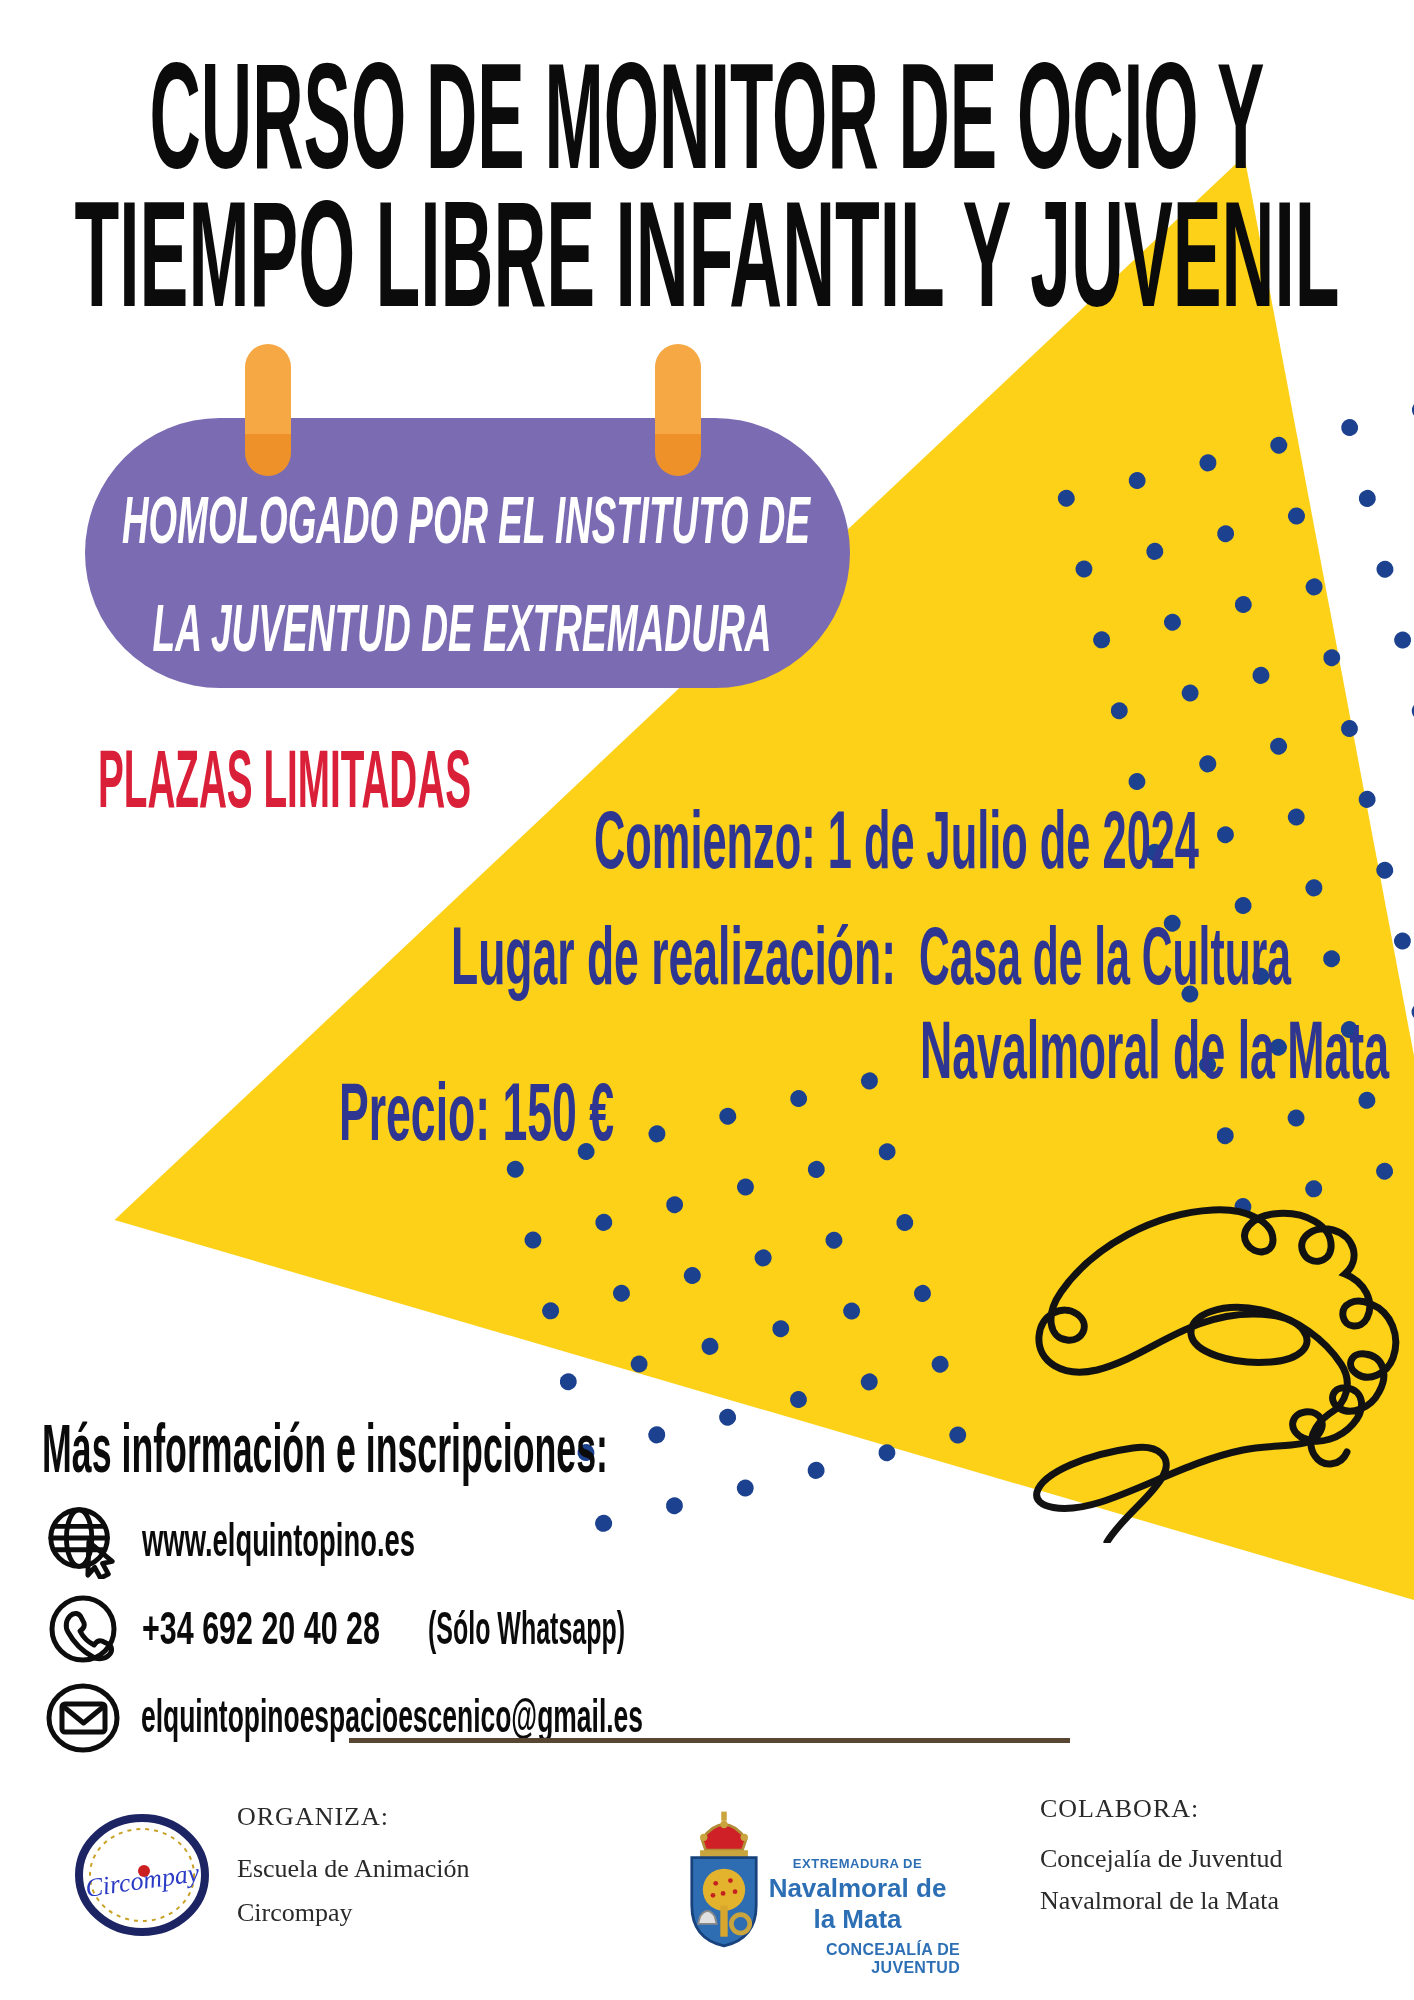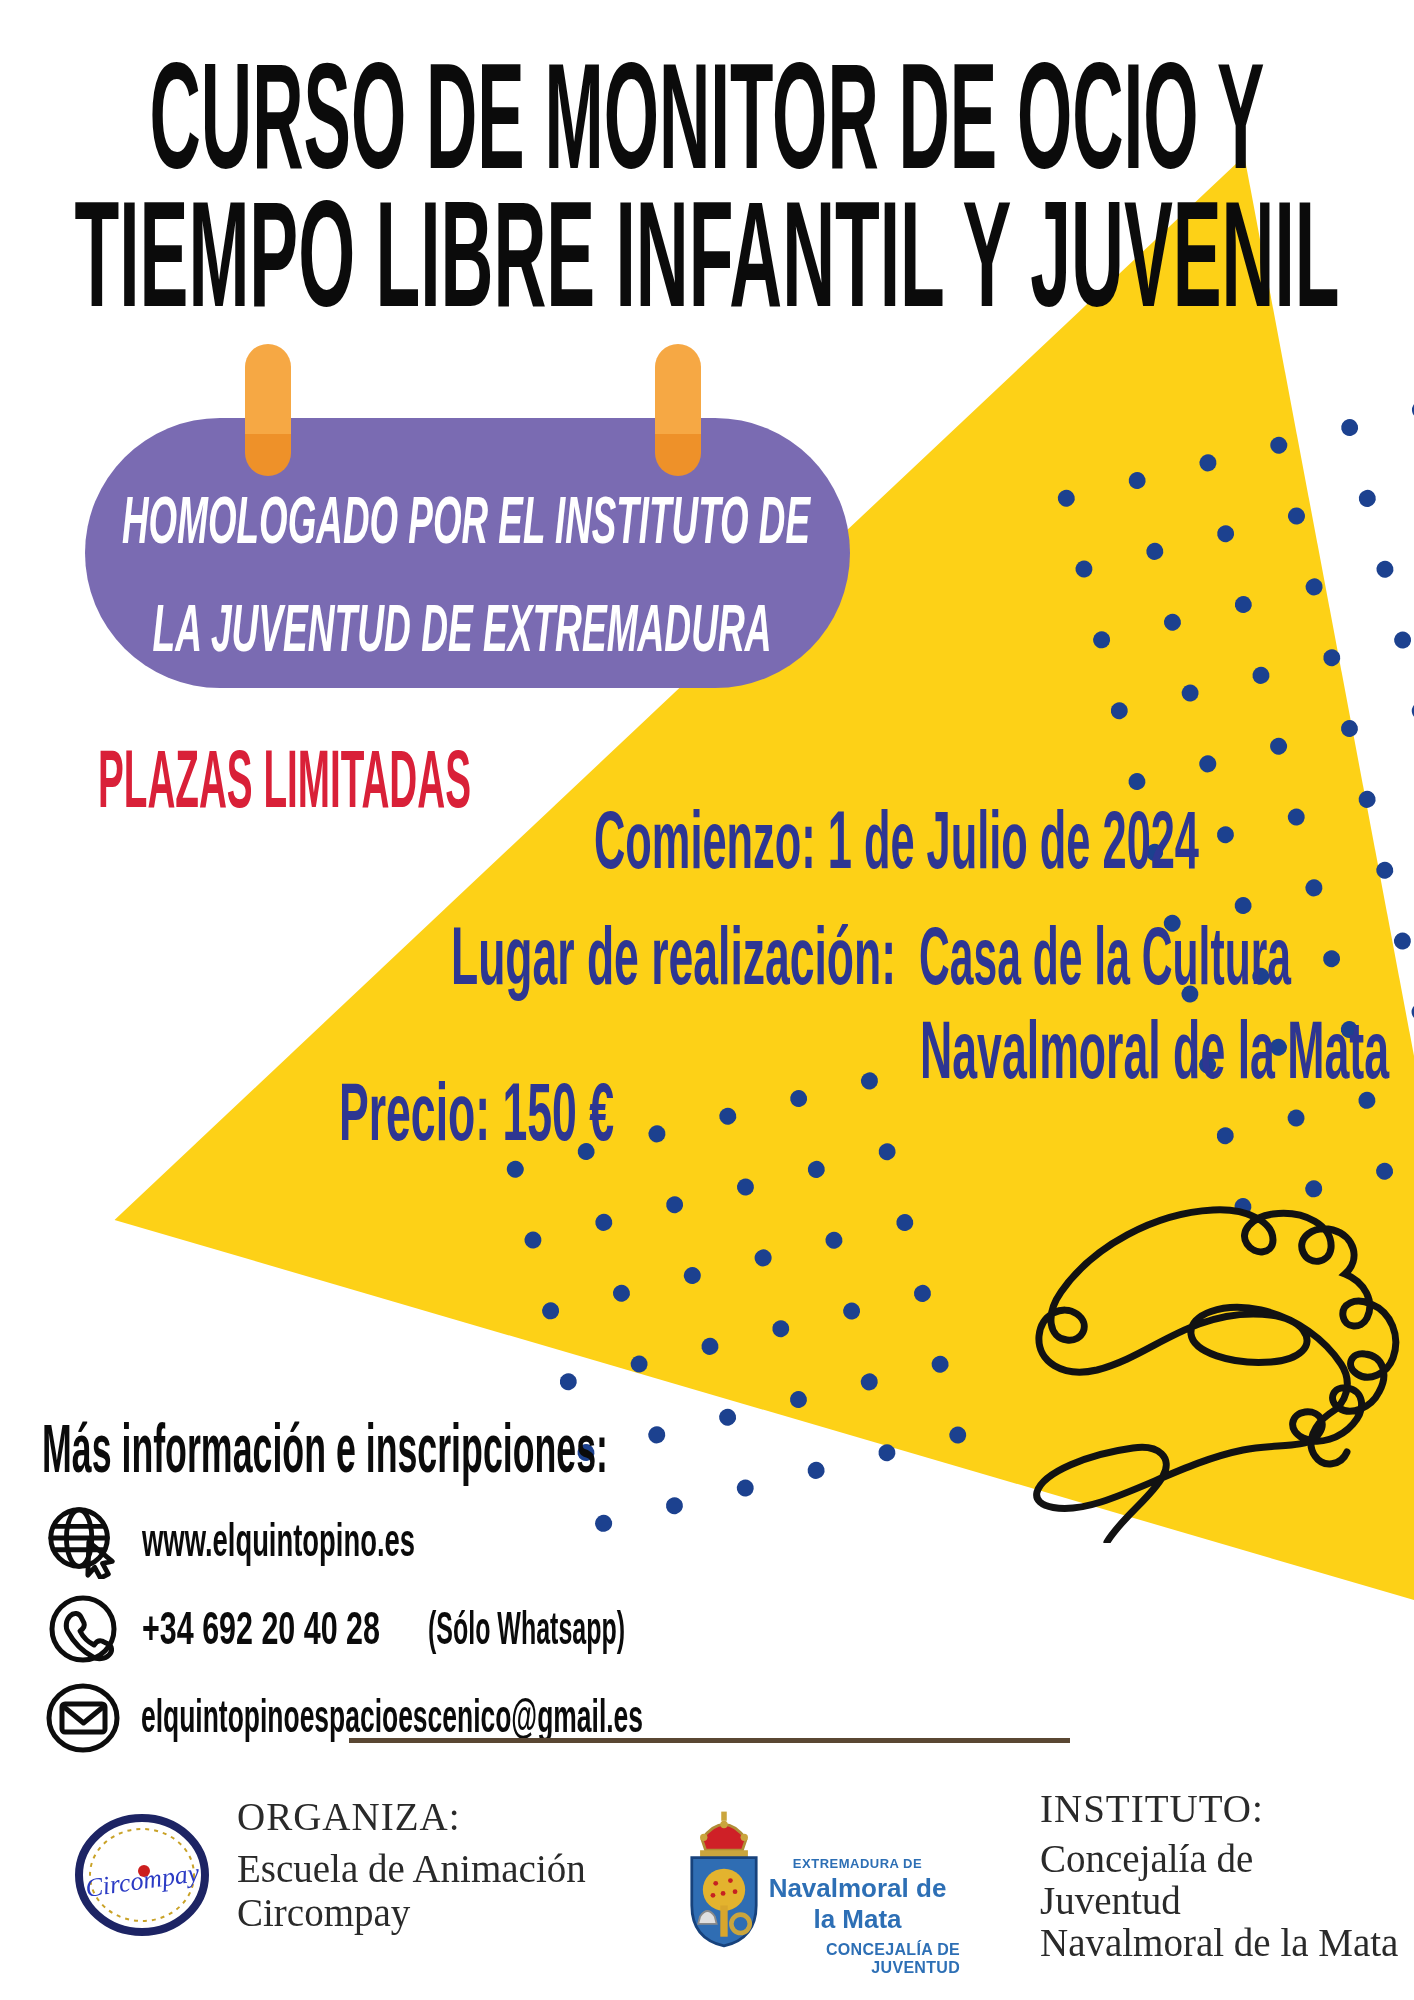--- a/index.html
+++ b/index.html
@@ -26,21 +26,21 @@
   .t-badge{font-size:66px;font-style:italic;fill:#ffffff;}
   .t-plazas{font-size:82px;fill:var(--red);}
   .t-navy{font-size:82px;fill:var(--navy);}
   .t-heading{font-size:68px;fill:var(--ink);}
   .t-contact{font-size:46px;fill:var(--ink);}
   .cicon{position:absolute;}
   .cicon path,.cicon circle,.cicon ellipse,.cicon line,.cicon rect{
     fill:none;stroke:#0d0d0d;stroke-width:5;stroke-linecap:round;stroke-linejoin:round;}
   .divider{position:absolute;left:349px;top:1738px;width:721px;height:5px;background:var(--brown);}
   
-  .serif-block{position:absolute;font-family:"Liberation Serif",serif;color:#2a2a2a;font-size:39px;line-height:44px;}
+  .serif-block{position:absolute;font-family:"Liberation Serif",serif;color:#2a2a2a;font-size:26px;line-height:44px;}
   .serif-label{letter-spacing:1px;margin-bottom:8px;}
   .org-block{left:237px;top:1795px;}
   .colab-block{left:1040px;top:1788px;width:360px;line-height:42px;}
   .circo-logo{position:absolute;left:74px;top:1813px;width:136px;height:124px;}
   .ayto-logo{position:absolute;left:678px;top:1800px;width:92px;height:152px;}
   .ayto-text{position:absolute;left:755px;top:1856px;width:205px;color:var(--blue-logo);}
   .ayto-l1{font-size:13px;font-weight:700;text-align:center;letter-spacing:.5px;}
   .ayto-l2{font-size:26px;font-weight:600;text-align:center;margin-top:2px;}
   .ayto-l3{font-size:16px;font-weight:600;text-align:right;margin-top:6px;letter-spacing:.3px;}
 </style>
@@ -236,18 +236,18 @@
     <path d="M24 124 q8 -12 16 0 l2 8 h-20 Z" fill="#e0e0e0" stroke="#8a8a8a" stroke-width="2"></path>
     <circle cx="68" cy="132" r="10" fill="none" stroke="#caa53d" stroke-width="5"></circle>
   </svg>
   <div class="ayto-text">
     <div class="ayto-l1">EXTREMADURA DE</div>
     <div class="ayto-l2">Navalmoral de la Mata</div>
     <div class="ayto-l3">CONCEJALÍA DE JUVENTUD</div>
   </div>
 
   <div class="serif-block colab-block">
-    <div class="serif-label">INSTITUTO:</div>
+    <div class="serif-label">COLABORA:</div>
     <div>Concejalía de Juventud</div>
     <div>Navalmoral de la Mata</div>
   </div>
 
 </div>
 
 </body></html>

